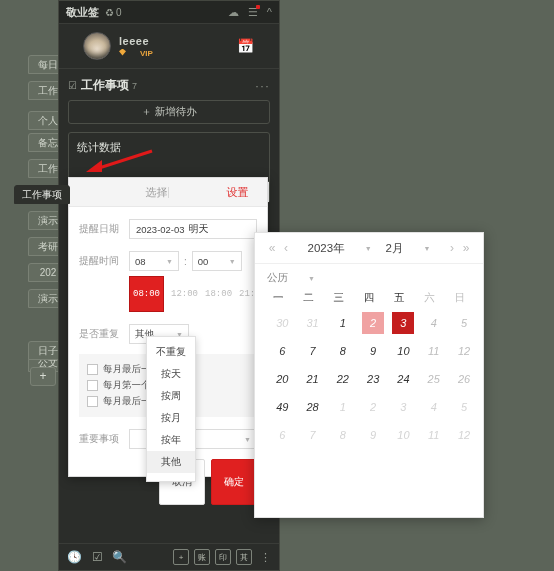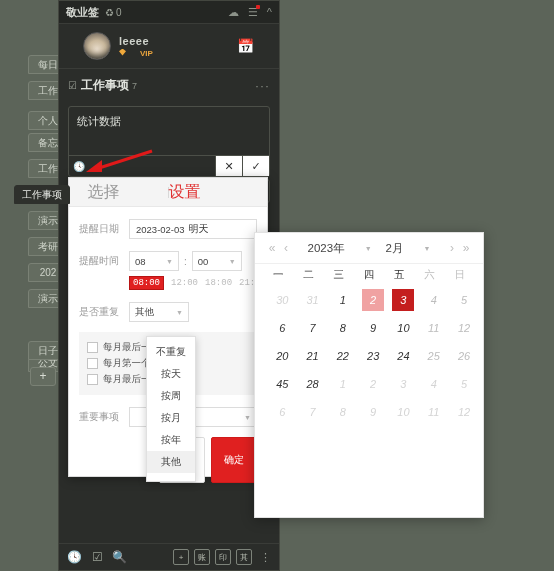--- a/index.html
+++ b/index.html
@@ -81,35 +81,35 @@
     display:flex;align-items:center;justify-content:center;color:#b5baaf;font-size:8px;}
   .bb-dots{color:#9aa096;font-size:11px;margin-left:3px;}
   
   #dialog{
     position:absolute;left:68px;top:177px;width:200px;height:300px;
     background:#fff;border:1px solid #dcdcdc;box-shadow:0 2px 10px rgba(0,0,0,.35);
     box-sizing:border-box;
   }
   #dlg-tabs{height:28px;background:#f4f4f4;display:flex;align-items:center;
     justify-content:center;gap:0;border-bottom:1px solid #e8e8e8;}
-  .dlg-tab{font-size:16px;color:#9b9b9b;width:80px;text-align:left;}
+  .dlg-tab{font-size:11px;color:#9b9b9b;width:80px;text-align:right;}
   .dlg-tab.active{color:#e03131;}
   .dlg-sep{width:1px;height:11px;background:#d8d8d8;}
   .dlg-row{display:flex;align-items:center;padding:0 10px;margin-top:12px;}
   .dlg-label{width:50px;color:#9b9b9b;font-size:10px;flex:none;}
   .dlg-input{flex:1;height:20px;border:1px solid #dcdcdc;display:flex;align-items:center;
     padding:0 6px;font-size:9.5px;color:#444;box-sizing:border-box;}
   .dlg-input .cn{font-size:10px;color:#333;margin-left:4px;}
   .sel{height:20px;border:1px solid #dcdcdc;display:flex;align-items:center;
     padding:0 5px;font-size:9.5px;color:#444;box-sizing:border-box;position:relative;}
   .sel .caret{margin-left:auto;color:#b5b5b5;font-size:7px;}
   .colon{margin:0 5px;color:#999;font-size:10px;}
   #time-presets{display:flex;align-items:center;gap:7px;margin:5px 0 0 60px;}
   .tp{font-size:9px;color:#bdbdbd;font-family:"Liberation Mono","DejaVu Sans Mono",monospace;}
-  .tp.sel-tp{background:#e02020;color:#fff;padding:1px 3px;border:1px solid #b81414;text-align:center;}
+  .tp.sel-tp{background:#e02020;color:#fff;padding:12px 3px;border:1px solid #b81414;text-align:center;}
   #chk-panel{margin:10px 10px 0;background:#f5f5f5;padding:6px 8px;}
   .chk-row{display:flex;align-items:center;gap:5px;margin:3px 0;}
   .chk-box{width:9px;height:9px;border:1px solid #c4c4c4;background:#fff;flex:none;}
   .chk-lbl{font-size:9.5px;color:#555;white-space:nowrap;overflow:hidden;}
   #btn-row{display:flex;align-items:center;justify-content:flex-end;gap:6px;
     padding:0 10px;margin-top:10px;}
   .btn{height:20px;padding:12px 12px;font-size:10px;display:flex;align-items:center;
     justify-content:center;border-radius:2px;}
   .btn-cancel{border:1px solid #dcdcdc;color:#555;background:#fff;}
   .btn-ok{background:#e02020;color:#fff;border:1px solid #cf1b1b;}
@@ -193,32 +193,32 @@
     <span id="cal-btn">📅</span>
   </div>
 
   <div id="list-head">
     <span class="chk-ico">☑</span>
     <span id="list-title">工作事项</span>
     <span id="list-count">7</span>
     <span id="list-more">···</span>
   </div>
 
+  <div id="add-todo">＋ 新增待办</div>
+
   <div id="note-card">
     <div id="note-title">统计数据</div>
     <div id="note-body"></div>
     <div id="note-editbar">
       <span id="note-clock">🕓</span>
       <span id="note-spacer"></span>
       <span class="edit-btn">✕</span>
       <span class="edit-btn">✓</span>
     </div>
   </div>
-
-  <div id="add-todo">＋ 新增待办</div>
 
   <div id="bottom-bar">
     <span class="bb-ico">🕓</span>
     <span class="bb-ico">☑</span>
     <span class="bb-ico">🔍</span>
     <span class="bb-right">
         <span class="bb-box">+</span>
         <span class="bb-box">账</span>
         <span class="bb-box">印</span>
         <span class="bb-box">其</span>
@@ -323,20 +323,26 @@
         <span class="caret">▼</span>
       </span>
       <span class="cal-sel">
         <span>2月</span>
         <span class="caret">▼</span>
       </span>
     </span>
     <span class="cal-nav">›</span>
     <span class="cal-nav">»</span>
   </div>
+  <div id="cal-mode">
+    <span class="cal-sel">
+      <span>公历</span>
+      <span class="caret">▼</span>
+    </span>
+  </div>
   <div id="cal-grid">
       <div class="cal-week">
         <div class="cal-wd">一</div>
         <div class="cal-wd">二</div>
         <div class="cal-wd">三</div>
         <div class="cal-wd">四</div>
         <div class="cal-wd">五</div>
         <div class="cal-wd we">六</div>
         <div class="cal-wd we">日</div>
       </div>
@@ -404,21 +410,21 @@
         </div>
         <div class="cal-cell">
           <div class="cal-day we">25</div>
         </div>
         <div class="cal-cell">
           <div class="cal-day we">26</div>
         </div>
       </div>
       <div class="cal-week">
         <div class="cal-cell">
-          <div class="cal-day">45</div>
+          <div class="cal-day">49</div>
         </div>
         <div class="cal-cell">
           <div class="cal-day">28</div>
         </div>
         <div class="cal-cell">
           <div class="cal-day muted">1</div>
         </div>
         <div class="cal-cell">
           <div class="cal-day muted">2</div>
         </div>

